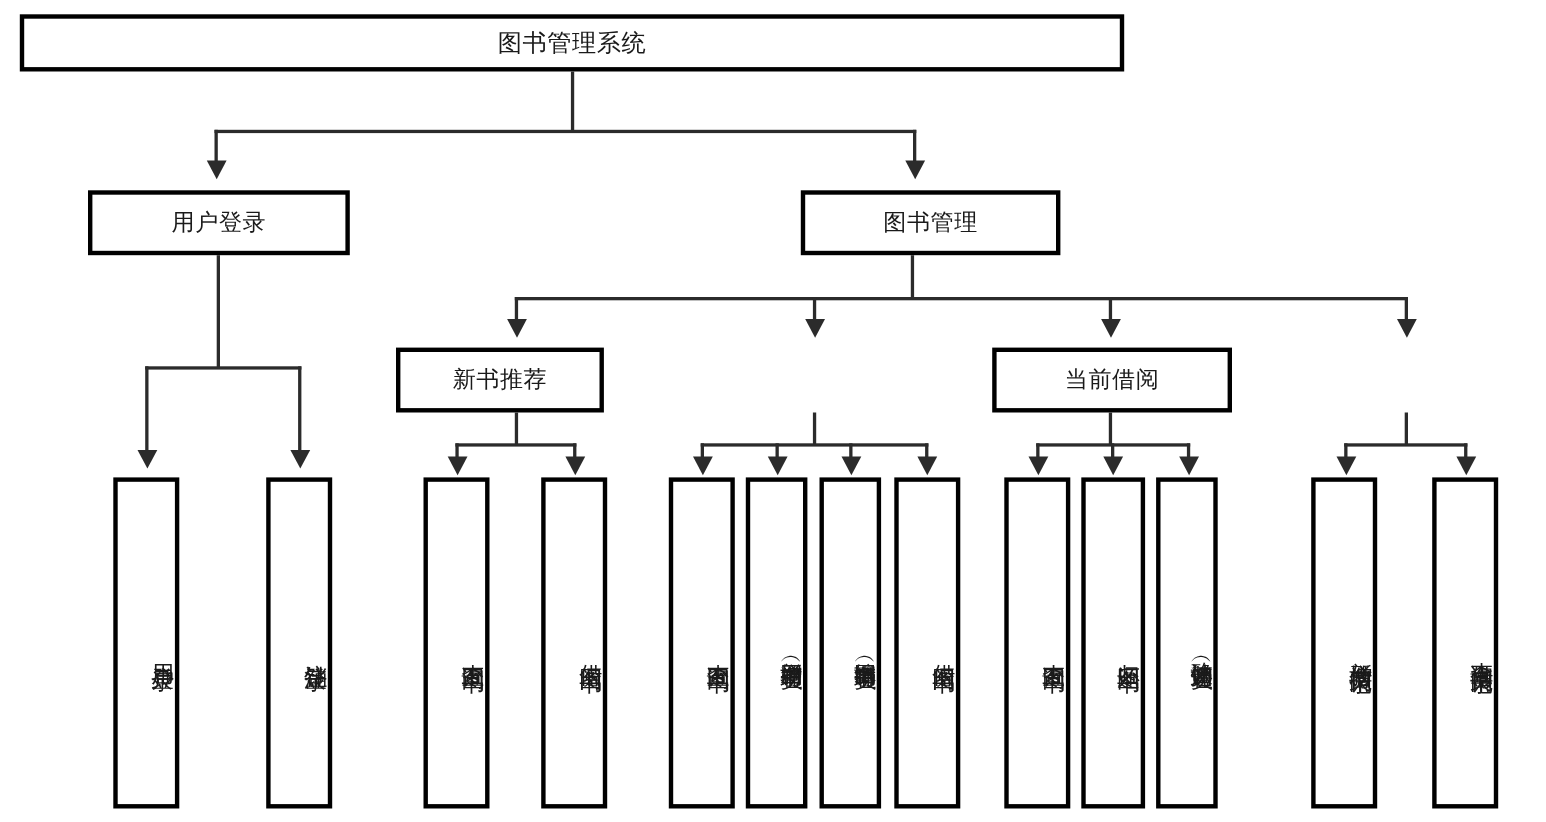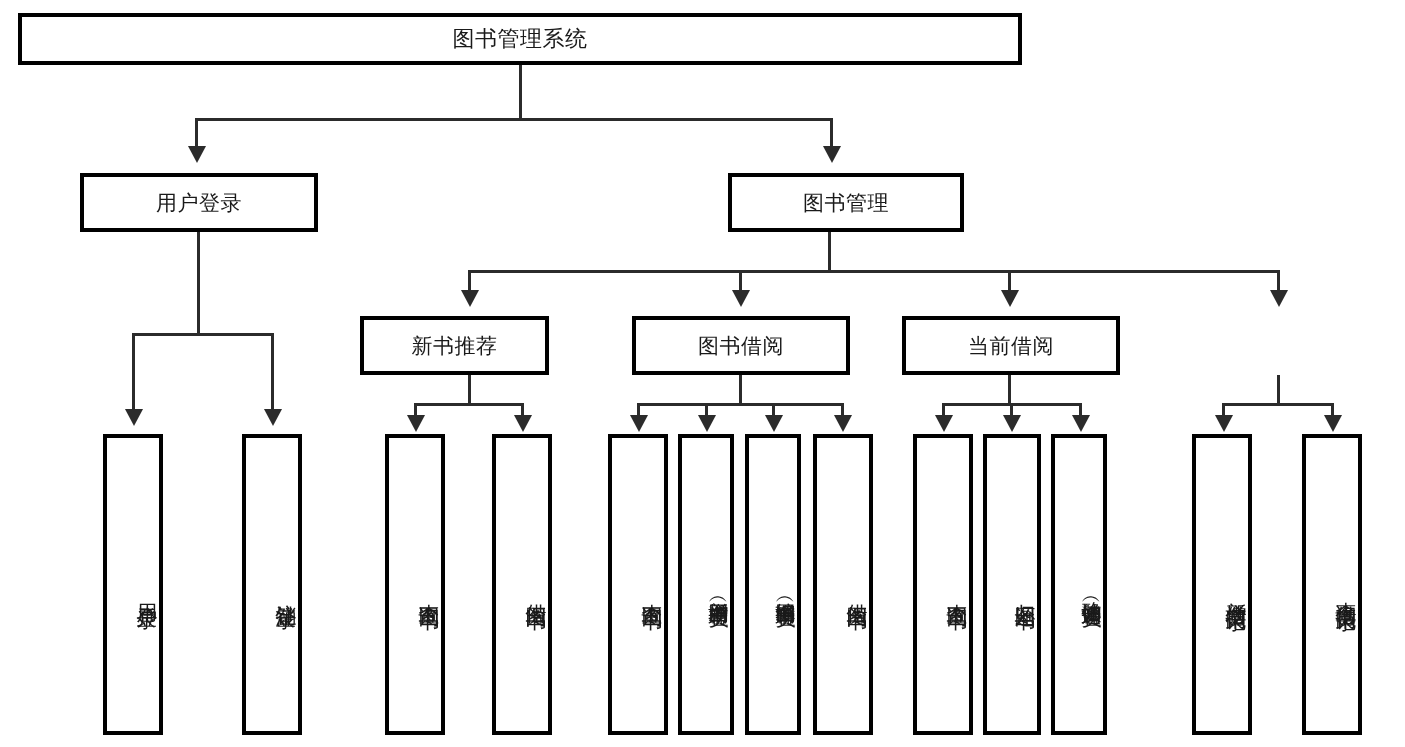--- a/index.html
+++ b/index.html
@@ -123,23 +123,20 @@
   <div class="arrow" style="left:732px; top:290px;"></div>
 
   <div class="vline" style="left:1008px; top:270px; width:3px; height:22px;"></div>
   <div class="arrow" style="left:1001px; top:290px;"></div>
 
   <div class="vline" style="left:1277px; top:270px; width:3px; height:22px;"></div>
   <div class="arrow" style="left:1270px; top:290px;"></div>
 
   <div class="node horiz" style="left:360px; top:316px; width:189px; height:59px;">
     <span>新书推荐</span>
-  </div>
-  <div class="node horiz" style="left:632px; top:316px; width:218px; height:59px;">
-    <span>图书借阅</span>
   </div>
   <div class="node horiz" style="left:902px; top:316px; width:218px; height:59px;text-align:center;">
     <span>当前借阅</span>
   </div>
 
   <div class="vline" style="left:468px; top:375px; width:3px; height:30px;"></div>
   <div class="hline" style="left:414px; top:403px; width:110px; height:3px;"></div>
   <div class="vline" style="left:414px; top:403px; width:3px; height:14px;"></div>
   <div class="arrow" style="left:407px; top:415px;"></div>
   <div class="vline" style="left:521px; top:403px; width:3px; height:14px;"></div>

